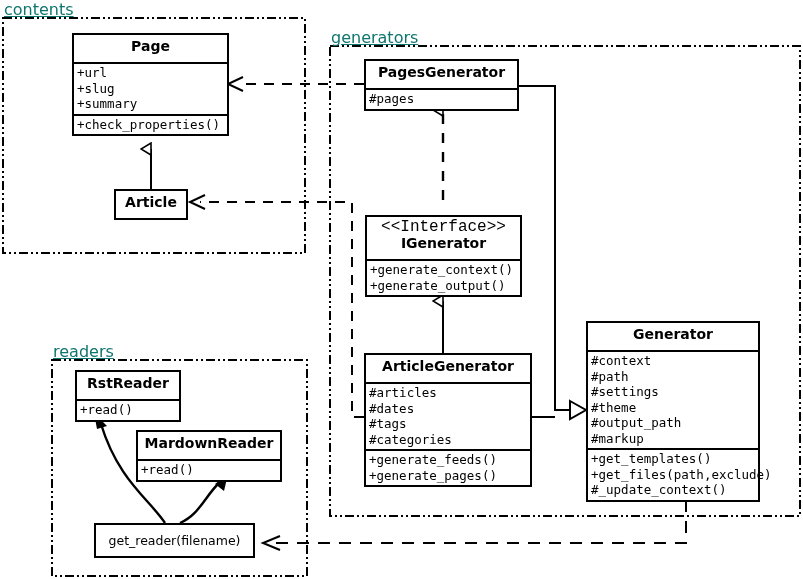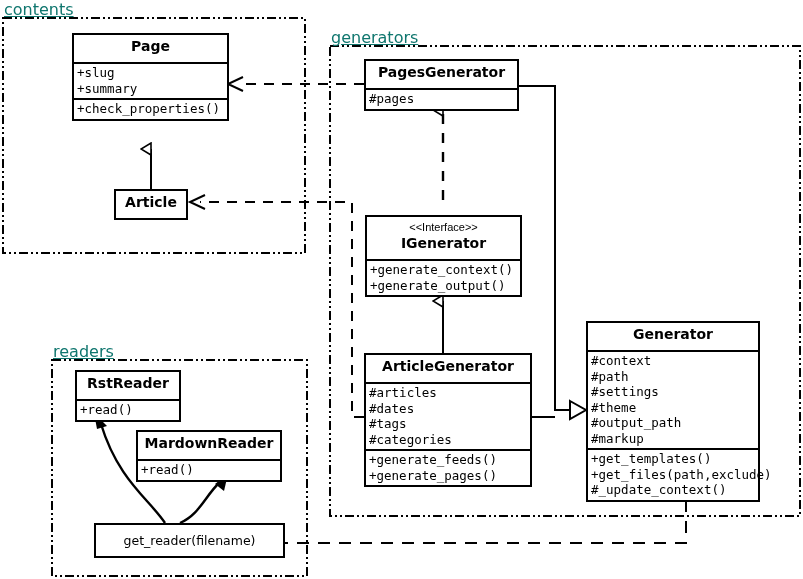--- a/index.html
+++ b/index.html
@@ -48,22 +48,22 @@
     font-size: 14px;
     font-family: "DejaVu Sans", sans-serif;
     color: #000000;
     padding: 3px 6px 8px 6px;
     line-height: 16px;
     white-space: nowrap;
   }
   .uml-stereo {
     display: block;
     font-weight: normal;
-    font-size: 11px;
-    font-family: Liberation Sans, sans-serif;
+    font-size: 16px;
+    font-family: Liberation Mono, monospace;
     line-height: 15px;
   }
   .uml-compartment {
     box-sizing: border-box;
     border-top: 2px solid #000000;
     padding: 1px 3px 2px 3px;
   }
   .uml-item {
     font-family: "DejaVu Sans Mono", monospace;
     font-size: 12.5px;
@@ -159,20 +159,21 @@
     </g>
   </svg>
 
   <div class="pkg-label" style="left:4px; top:2px;">contents</div>
   <div class="pkg-label" style="left:331px; top:30px;">generators</div>
   <div class="pkg-label" style="left:53px; top:344px;">readers</div>
 
   <div class="uml-class" style="left:72px; top:33px; width:157px;">
     <div class="uml-name">Page</div>
     <div class="uml-compartment">
+      <div class="uml-item">+url</div>
       <div class="uml-item">+slug</div>
       <div class="uml-item">+summary</div>
     </div>
     <div class="uml-compartment">
       <div class="uml-item">+check_properties()</div>
     </div>
   </div>
 
   <div class="uml-class" style="left:114px; top:189px; width:74px;">
     <div class="uml-name">Article</div>
@@ -234,17 +235,17 @@
     </div>
   </div>
 
   <div class="uml-class" style="left:136px; top:430px; width:146px;">
     <div class="uml-name">MardownReader</div>
     <div class="uml-compartment">
       <div class="uml-item">+read()</div>
     </div>
   </div>
 
-  <div class="uml-func" style="left:94px; top:523px; width:191px; height:35px;">
+  <div class="uml-func" style="left:94px; top:523px; width:161px; height:35px;">
     <span class="uml-func-label">get_reader(filename)</span>
   </div>
 
 </div>
 
 </body></html>

